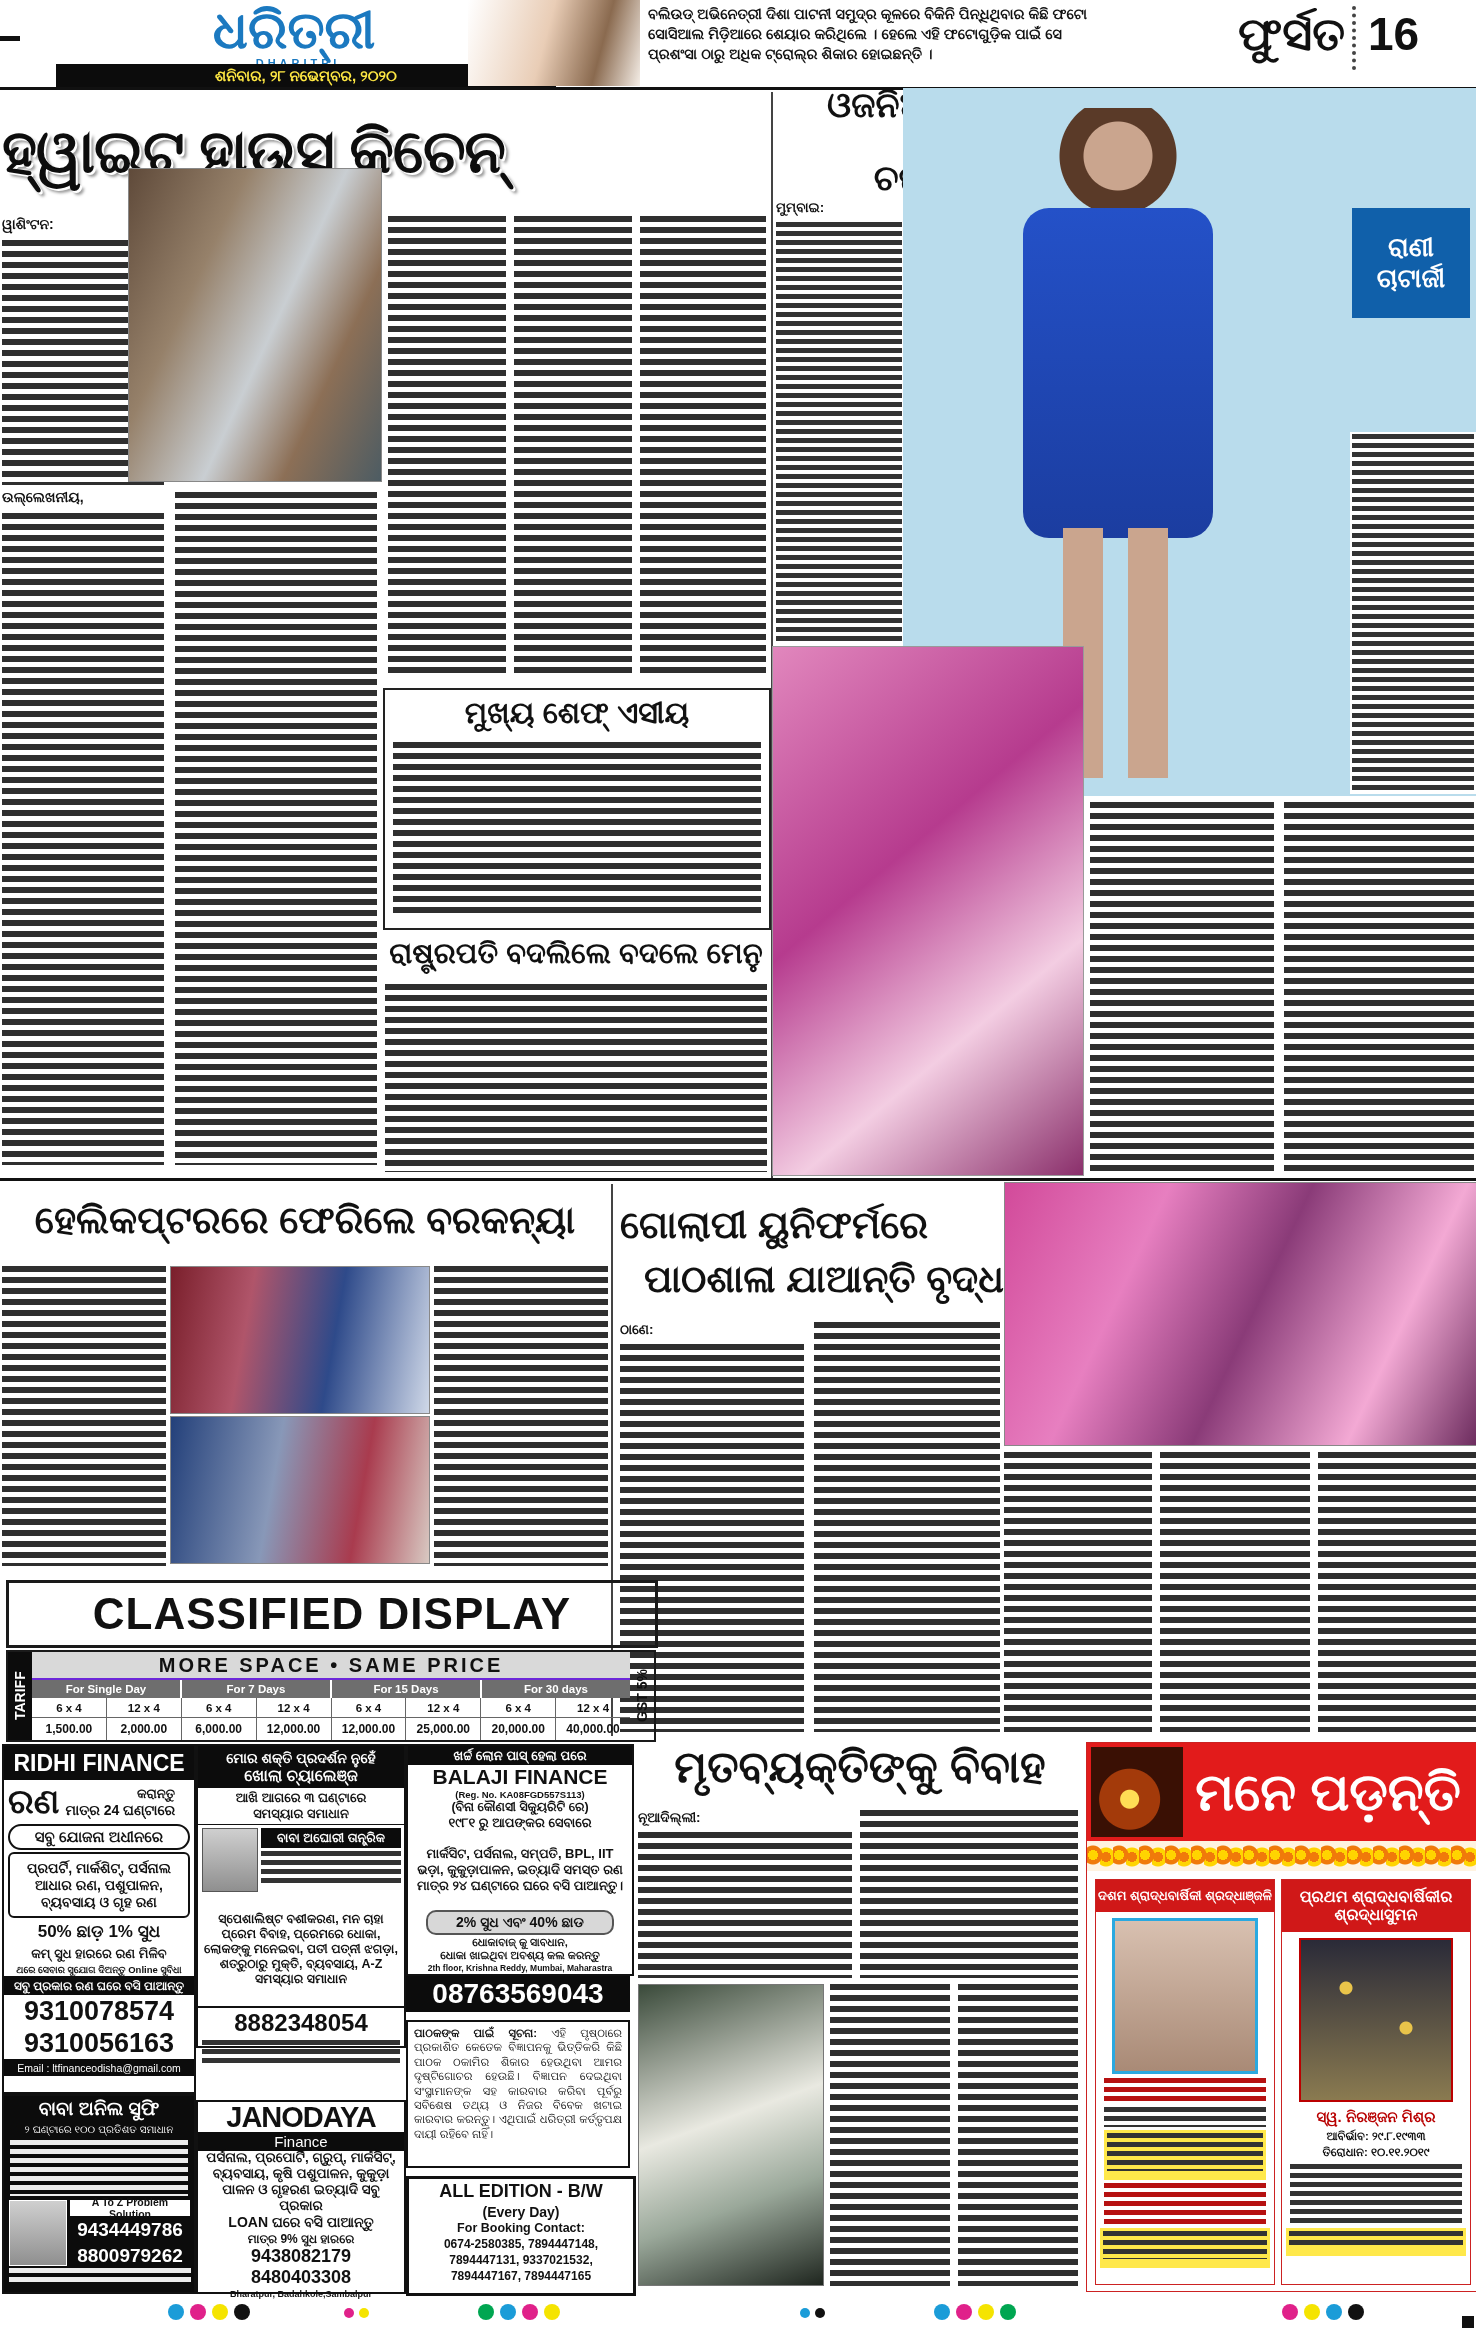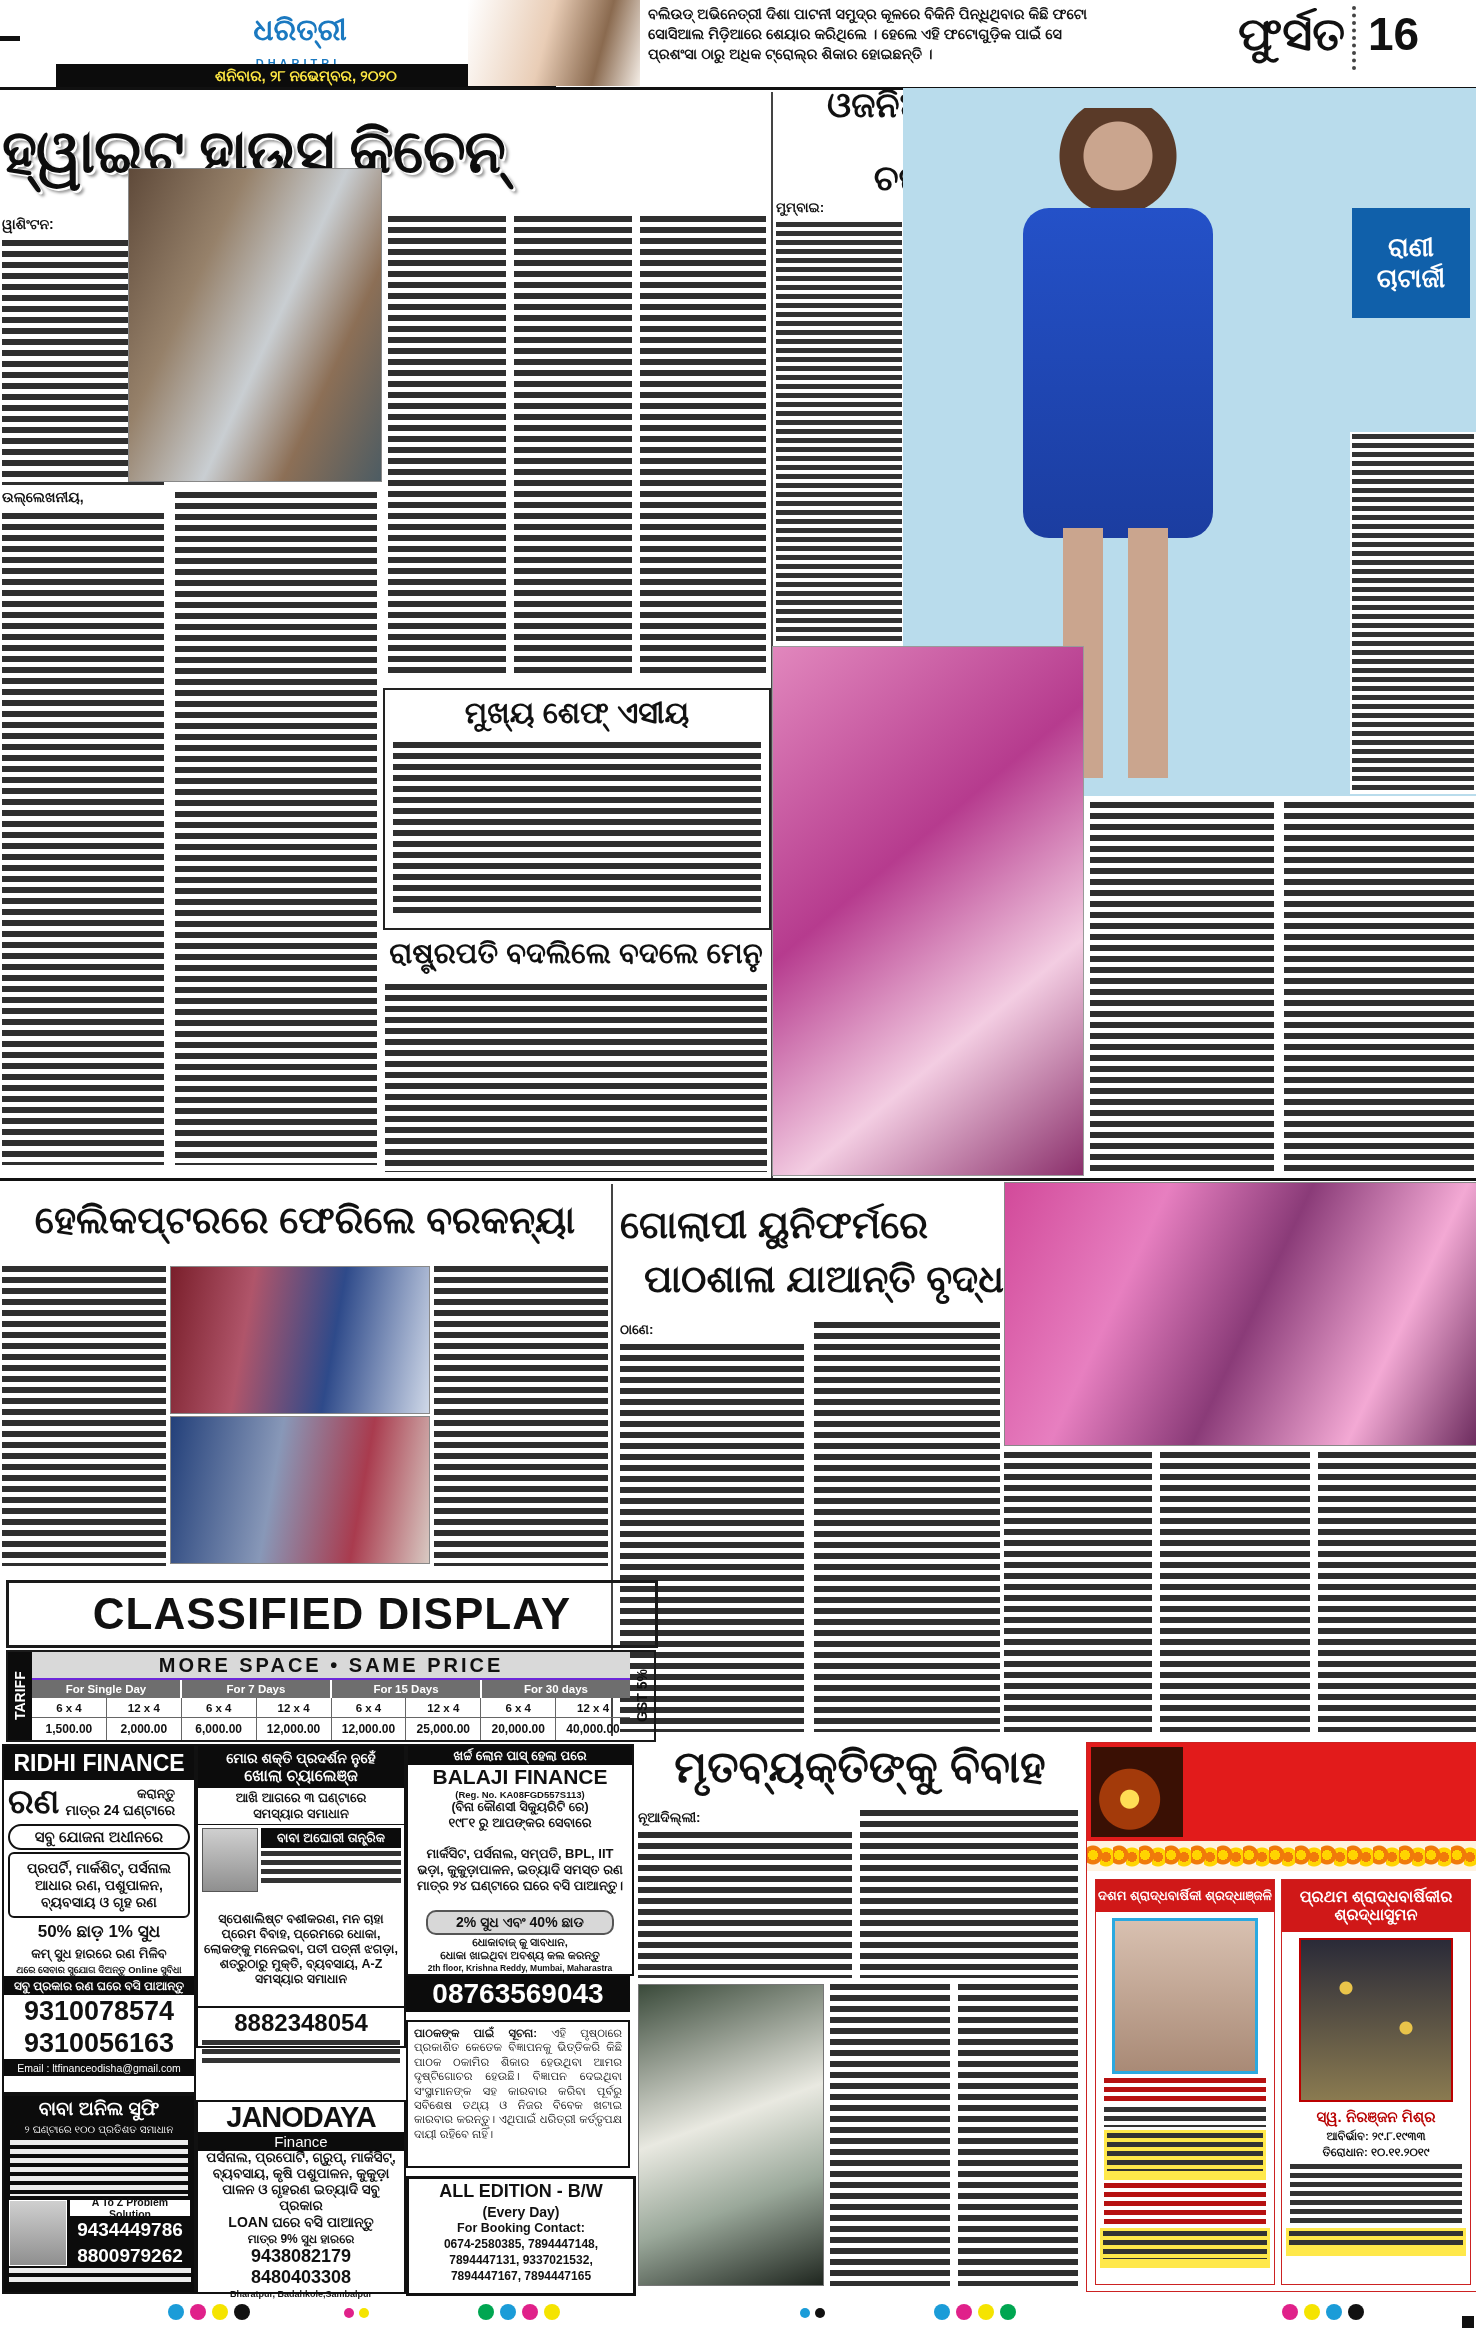--- a/index.html
+++ b/index.html
@@ -32,21 +32,21 @@
 .diya{background:radial-gradient(circle at 42% 58%,#ffdd55 0 9px,#a33a0a 10px 30px,#3a1004 31px)}
 .flowers{background:
  radial-gradient(circle at 6px 14px,#ffd400 0 5px,#f07a0a 5px 9px,transparent 10px) 0 0/26px 28px repeat-x,
  radial-gradient(circle at 6px 14px,#f07a0a 0 5px,#ffd400 5px 9px,transparent 10px) 13px 2px/26px 28px repeat-x,#fff3e0}
 .cell{border-right:1px solid #666;flex:1;display:flex;align-items:center;justify-content:center}
 </style>
 </head>
 <body>
 
 <div class="abs hr" style="left:0;top:36px;width:20px;height:5px"></div>
-<div class="abs ctr" style="left:150px;top:2px;width:300px;height:56px;font-size:30px;font-weight:bold;color:#1b79c0">ଧରିତ୍ରୀ</div>
+<div class="abs ctr" style="left:144px;top:2px;width:300px;height:56px;font-size:52px;font-weight:bold;color:#1b79c0">ଧରିତ୍ରୀ</div>
 <div class="abs ctr" style="left:148px;top:56px;width:300px;height:14px;font-size:11px;font-weight:bold;letter-spacing:4px;color:#1b79c0">DHARITRI</div>
 <div class="abs ctr blackbar" style="left:56px;top:64px;width:500px;height:23px;font-size:15px;font-weight:bold;color:#ffe843">ଶନିବାର, ୨୮ ନଭେମ୍ବର, ୨୦୨୦</div>
 <div class="abs ph disha" style="left:468px;top:0;width:172px;height:86px"></div>
 <div class="abs bold" style="left:648px;top:4px;width:452px;height:80px;font-size:14.5px;line-height:1.38">ବଲିଉଡ୍ ଅଭିନେତ୍ରୀ ଦିଶା ପାଟନୀ ସମୁଦ୍ର କୂଳରେ ବିକିନି ପିନ୍ଧିଥିବାର କିଛି ଫଟୋ ସୋସିଆଲ ମିଡ଼ିଆରେ ଶେୟାର କରିଥିଲେ । ହେଲେ ଏହି ଫଟୋଗୁଡ଼ିକ ପାଇଁ ସେ ପ୍ରଶଂସା ଠାରୁ ଅଧିକ ଟ୍ରୋଲ୍‌ର ଶିକାର ହୋଇଛନ୍ତି ।</div>
 <div class="abs" style="left:1140px;top:2px;width:205px;height:64px;font-size:46px;font-weight:bold;text-align:right;line-height:64px">ଫୁର୍ସତ</div>
 <div class="abs" style="left:1352px;top:6px;width:0;height:64px;border-left:4px dotted #444"></div>
 <div class="abs" style="left:1368px;top:2px;width:100px;height:64px;font-size:46px;font-weight:bold;line-height:64px">16</div>
 <div class="abs hr" style="left:0;top:87px;width:1476px;height:3px"></div>
 
 <div class="abs hl" style="left:2px;top:100px;width:766px;height:108px;font-size:60px;line-height:104px;white-space:nowrap">ହ୍ୱାଇଟ୍ ହାଉସ୍ କିଚେନ୍</div>
@@ -241,20 +241,21 @@
 <div class="abs bold" style="left:638px;top:1810px;width:214px;height:18px;font-size:13.5px">ନୂଆଦିଲ୍ଲୀ:</div>
 <div class="abs greek" style="left:638px;top:1832px;width:214px;height:146px"></div>
 <div class="abs greek" style="left:860px;top:1810px;width:218px;height:168px"></div>
 <div class="abs ph skel" style="left:638px;top:1984px;width:184px;height:300px;border:1px solid #777"></div>
 <div class="abs greek" style="left:830px;top:1984px;width:120px;height:302px"></div>
 <div class="abs greek" style="left:958px;top:1984px;width:120px;height:302px"></div>
 
 <div class="abs" style="left:1086px;top:1742px;width:390px;height:548px;border:1px solid #c22">
   <div class="abs" style="left:0;top:0;width:390px;height:98px;background:#e21b1b">
     <div class="abs ph diya" style="left:4px;top:4px;width:92px;height:90px"></div>
+    <div class="abs ctr" style="left:96px;top:4px;width:290px;height:90px;color:#fff;font-size:52px;font-weight:bold">ମନେ ପଡ଼ନ୍ତି</div>
   </div>
   <div class="abs flowers" style="left:0;top:98px;width:390px;height:30px"></div>
 
   <div class="abs" style="left:8px;top:136px;width:178px;height:404px;border:1px solid #c22">
     <div class="ctr" style="height:32px;background:#d01818;color:#fff;font-size:13px;font-weight:bold">ଦଶମ ଶ୍ରାଦ୍ଧବାର୍ଷିକୀ ଶ୍ରଦ୍ଧାଞ୍ଜଳି</div>
     <div class="ph sepia" style="width:140px;height:150px;margin:6px auto 4px auto;border:3px solid #2aa9e0"></div>
     <div class="greek-red" style="margin:0 8px;height:26px"></div>
     <div class="greek-sm" style="margin:3px 8px;height:20px"></div>
     <div style="margin:2px 8px;height:44px;background:#ffe84a;padding:3px">
       <div class="greek-sm" style="height:38px"></div>

